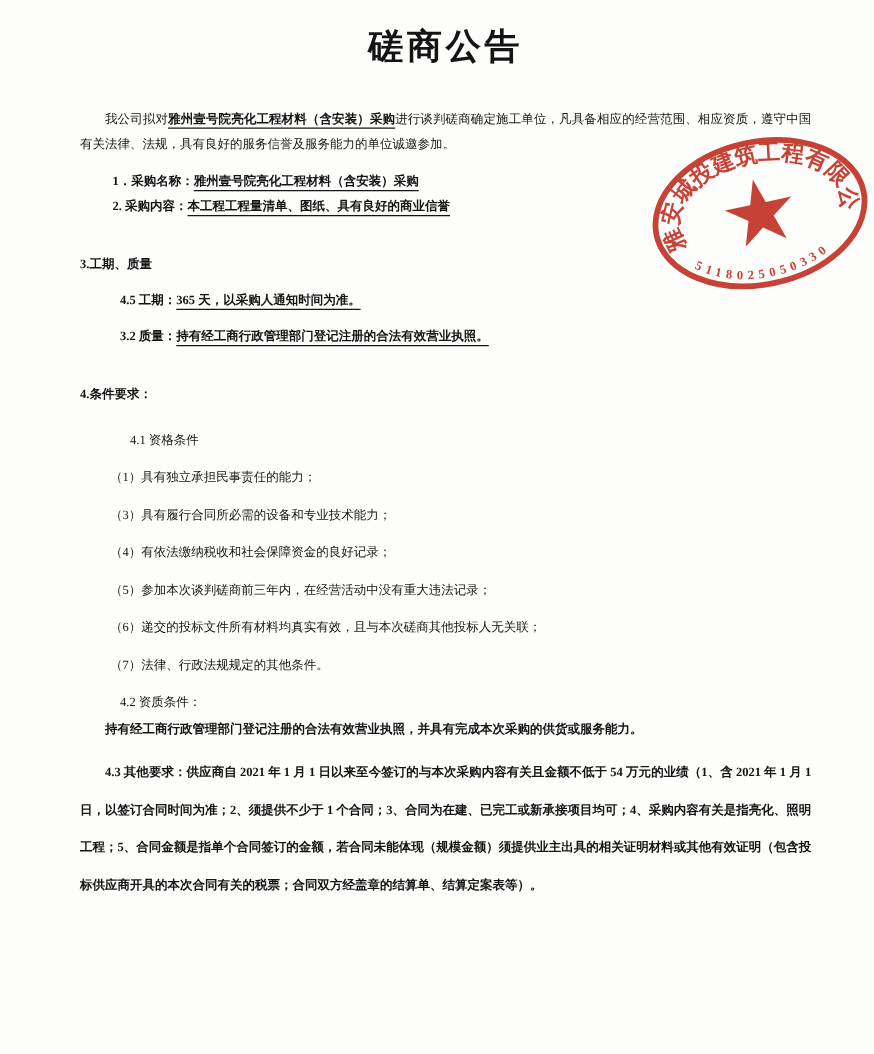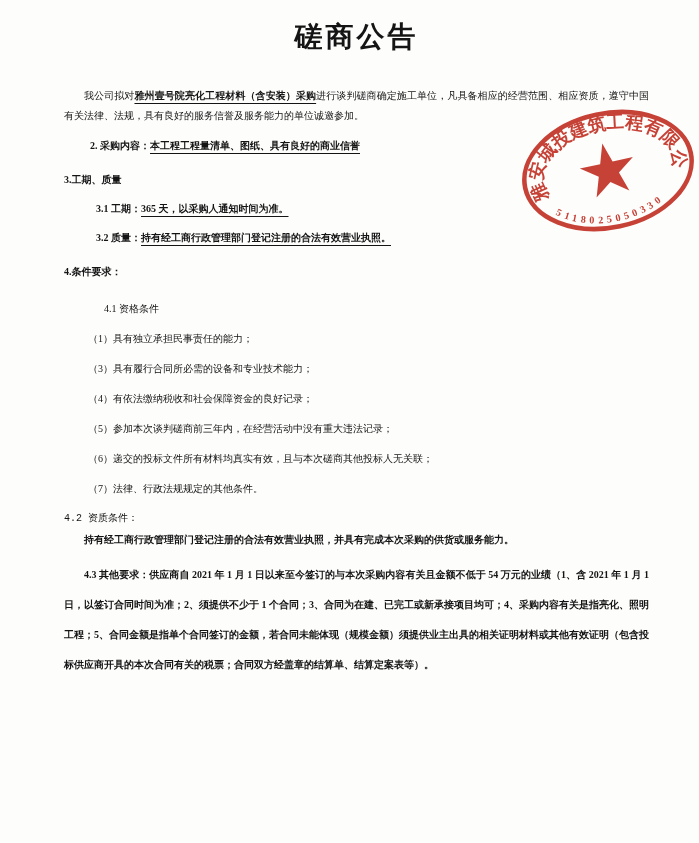--- a/index.html
+++ b/index.html
@@ -28,25 +28,25 @@
     text-indent: 2em;
     text-align: justify;
   }
 
   .u  { text-decoration: underline; text-underline-offset: 4px; text-decoration-thickness: 1.3px; }
   .b  { font-weight: bold; }
 
   .numbered-items { margin-top: 5px; }
   .item-line { margin-left: 26px; font-weight: bold; }
 
-  .sec-heading   { font-weight: bold; margin-top: 14px; }
+  .sec-heading   { font-weight: bold; margin-top: 26px; }
   .sub-line      { margin-left: 32px; margin-top: 9px; font-weight: bold; }
   .sub-heading   { margin-left: 40px; margin-top: 17px; font-weight: normal; }
   .qual-line     { margin-left: 24px; margin-top: 10px; font-weight: normal; }
-  .sub42-heading { margin-top: 10px; font-weight: normal; font-family: Liberation Mono, monospace; }
+  .sub42-heading { margin-left: 32px; margin-top: 10px; font-weight: normal; }
   .para-42 {
     margin-top: 1px; text-indent: 2em; text-align: justify; font-weight: bold;
   }
   .para-43 {
     margin-top: 10px; text-indent: 2em; text-align: justify;
     font-weight: bold; line-height: 30px;
   }
 
   .stamp {
     position: absolute;
@@ -61,26 +61,27 @@
 </head>
 <body>
 
 <div class="page">
 
   <h1 class="doc-title">磋商公告</h1>
 
   <p class="body-text intro"><span>我公司拟对</span><span class="u b">雅州壹号院亮化工程材料（含安装）采购</span><span>进行谈判磋商确定施工单位，凡具备相应的经营范围、相应资质，遵守中国有关法律、法规，具有良好的服务信誉及服务能力的单位诚邀参加。</span></p>
 
   <div class="numbered-items body-text">
+    <div class="item-line"><span>1．采购名称：</span><span class="u">雅州壹号院亮化工程材料（含安装）采购</span></div>
     <div class="item-line"><span>2. 采购内容：</span><span class="u">本工程工程量清单、图纸、具有良好的商业信誉</span></div>
   </div>
 
   <div class="body-text sec-heading">3.工期、质量</div>
 
-  <div class="body-text sub-line"><span>3.1 工期：</span><span class="u">365 天，以采购人通知时间为准。</span></div>
+  <div class="body-text sub-line"><span>4.5 工期：</span><span class="u">365 天，以采购人通知时间为准。</span></div>
 
   <div class="body-text sub-line"><span>3.2 质量：</span><span class="u">持有经工商行政管理部门登记注册的合法有效营业执照。</span></div>
 
   <div class="body-text sec-heading">4.条件要求：</div>
 
   <div class="body-text sub-heading">4.1 资格条件</div>
 
   <div class="body-text qual-line">（1）具有独立承担民事责任的能力；</div>
   <div class="body-text qual-line">（3）具有履行合同所必需的设备和专业技术能力；</div>
   <div class="body-text qual-line">（4）有依法缴纳税收和社会保障资金的良好记录；</div>

